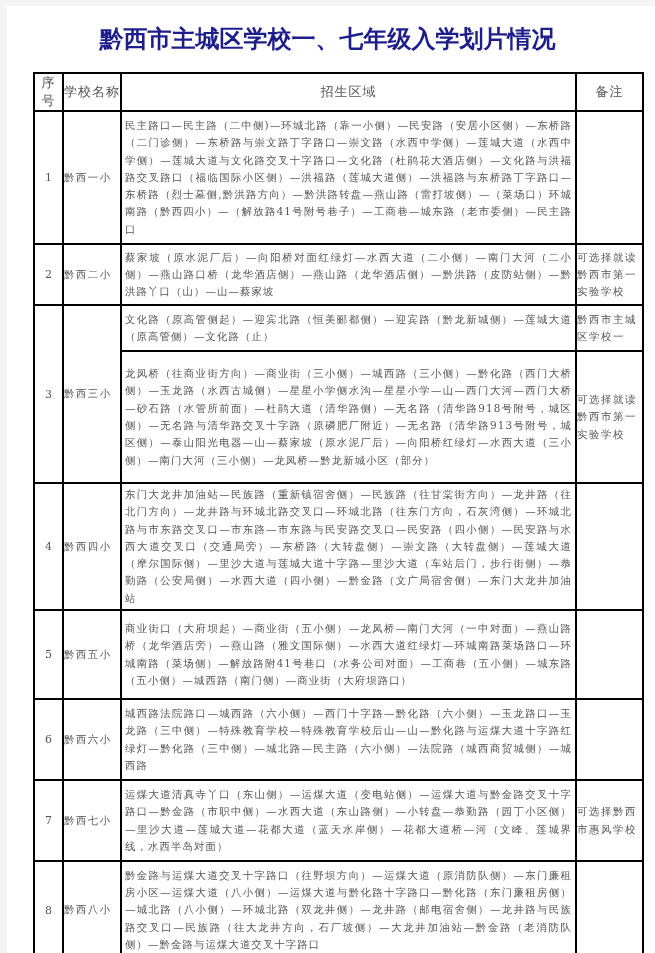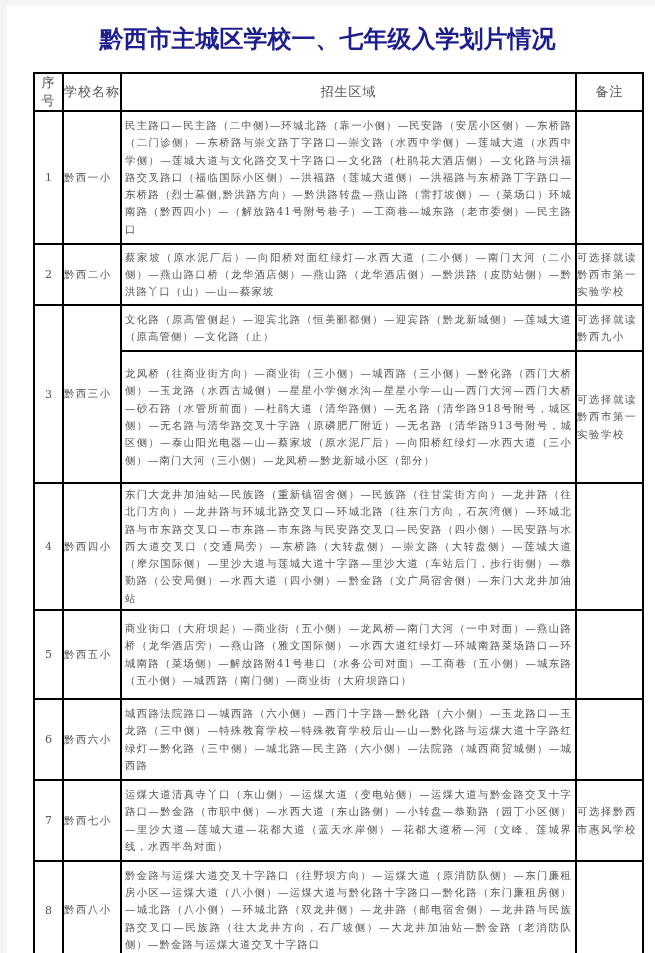--- a/index.html
+++ b/index.html
@@ -84,21 +84,21 @@
     <tr style="height:61px">
       <td class="num">2</td>
       <td class="school">黔西二小</td>
       <td class="area">蔡家坡（原水泥厂后）—向阳桥对面红绿灯—水西大道（二小侧）—南门大河（二小侧）—燕山路口桥（龙华酒店侧）—燕山路（龙华酒店侧）—黔洪路（皮防站侧）—黔洪路丫口（山）—山—蔡家坡</td>
       <td class="note">可选择就读黔西市第一实验学校</td>
     </tr>
     <tr style="height:46px">
       <td class="num" rowspan="2">3</td>
       <td class="school" rowspan="2">黔西三小</td>
       <td class="area">文化路（原高管侧起）—迎宾北路（恒美郦都侧）—迎宾路（黔龙新城侧）—莲城大道（原高管侧）—文化路（止）</td>
-      <td class="note">可选择就读黔西九小</td>
+      <td class="note">黔西市主城区学校一</td>
     </tr>
     <tr style="height:132px">
       <td class="area">龙凤桥（往商业街方向）—商业街（三小侧）—城西路（三小侧）—黔化路（西门大桥侧）—玉龙路（水西古城侧）—星星小学侧水沟—星星小学—山—西门大河—西门大桥—砂石路（水管所前面）—杜鹃大道（清华路侧）—无名路（清华路918号附号，城区侧）—无名路与清华路交叉十字路（原磷肥厂附近）—无名路（清华路913号附号，城区侧）—泰山阳光电器—山—蔡家坡（原水泥厂后）—向阳桥红绿灯—水西大道（三小侧）—南门大河（三小侧）—龙凤桥—黔龙新城小区（部分）</td>
       <td class="note">可选择就读黔西市第一实验学校</td>
     </tr>
     <tr style="height:127px">
       <td class="num">4</td>
       <td class="school">黔西四小</td>
       <td class="area">东门大龙井加油站—民族路（重新镇宿舍侧）—民族路（往甘棠街方向）—龙井路（往北门方向）—龙井路与环城北路交叉口—环城北路（往东门方向，石灰湾侧）—环城北路与市东路交叉口—市东路—市东路与民安路交叉口—民安路（四小侧）—民安路与水西大道交叉口（交通局旁）—东桥路（大转盘侧）—崇文路（大转盘侧）—莲城大道（摩尔国际侧）—里沙大道与莲城大道十字路—里沙大道（车站后门，步行街侧）—恭勤路（公安局侧）—水西大道（四小侧）—黔金路（文广局宿舍侧）—东门大龙井加油站</td>
       <td class="note"></td>

